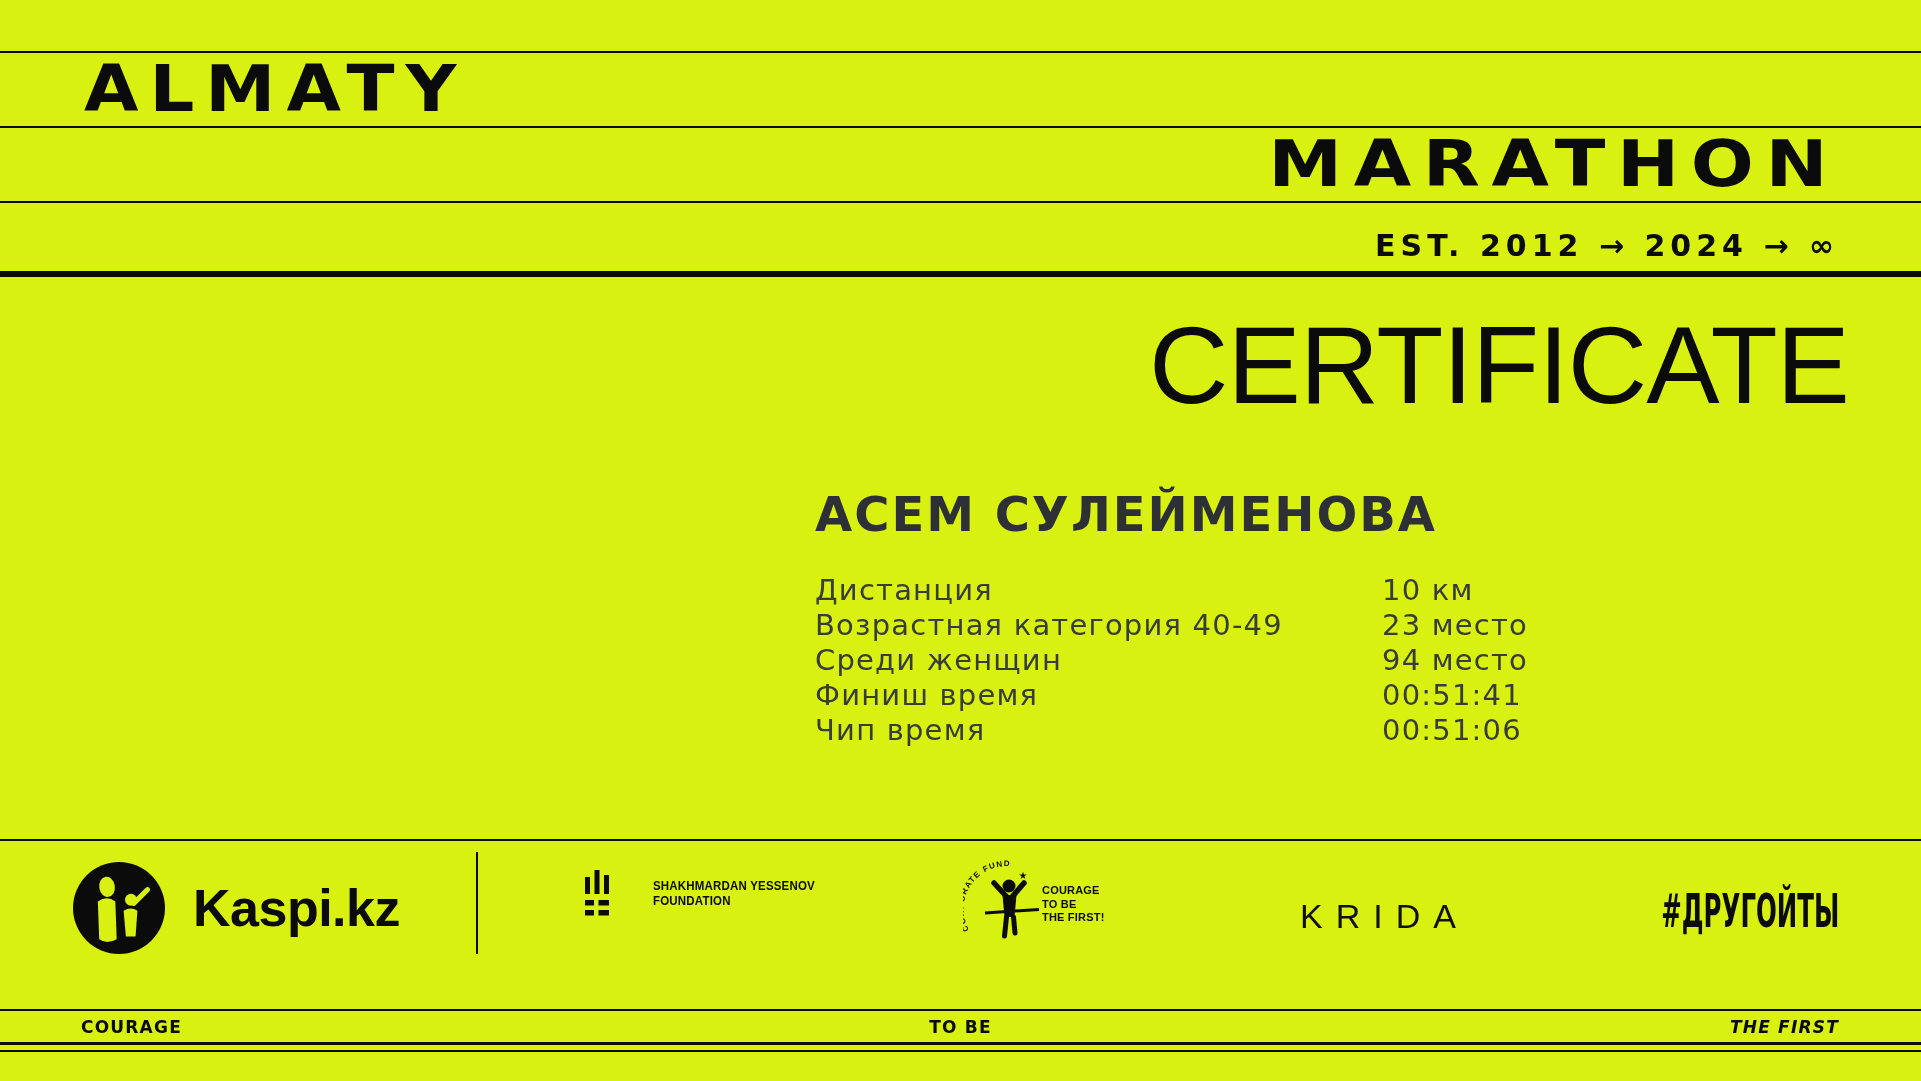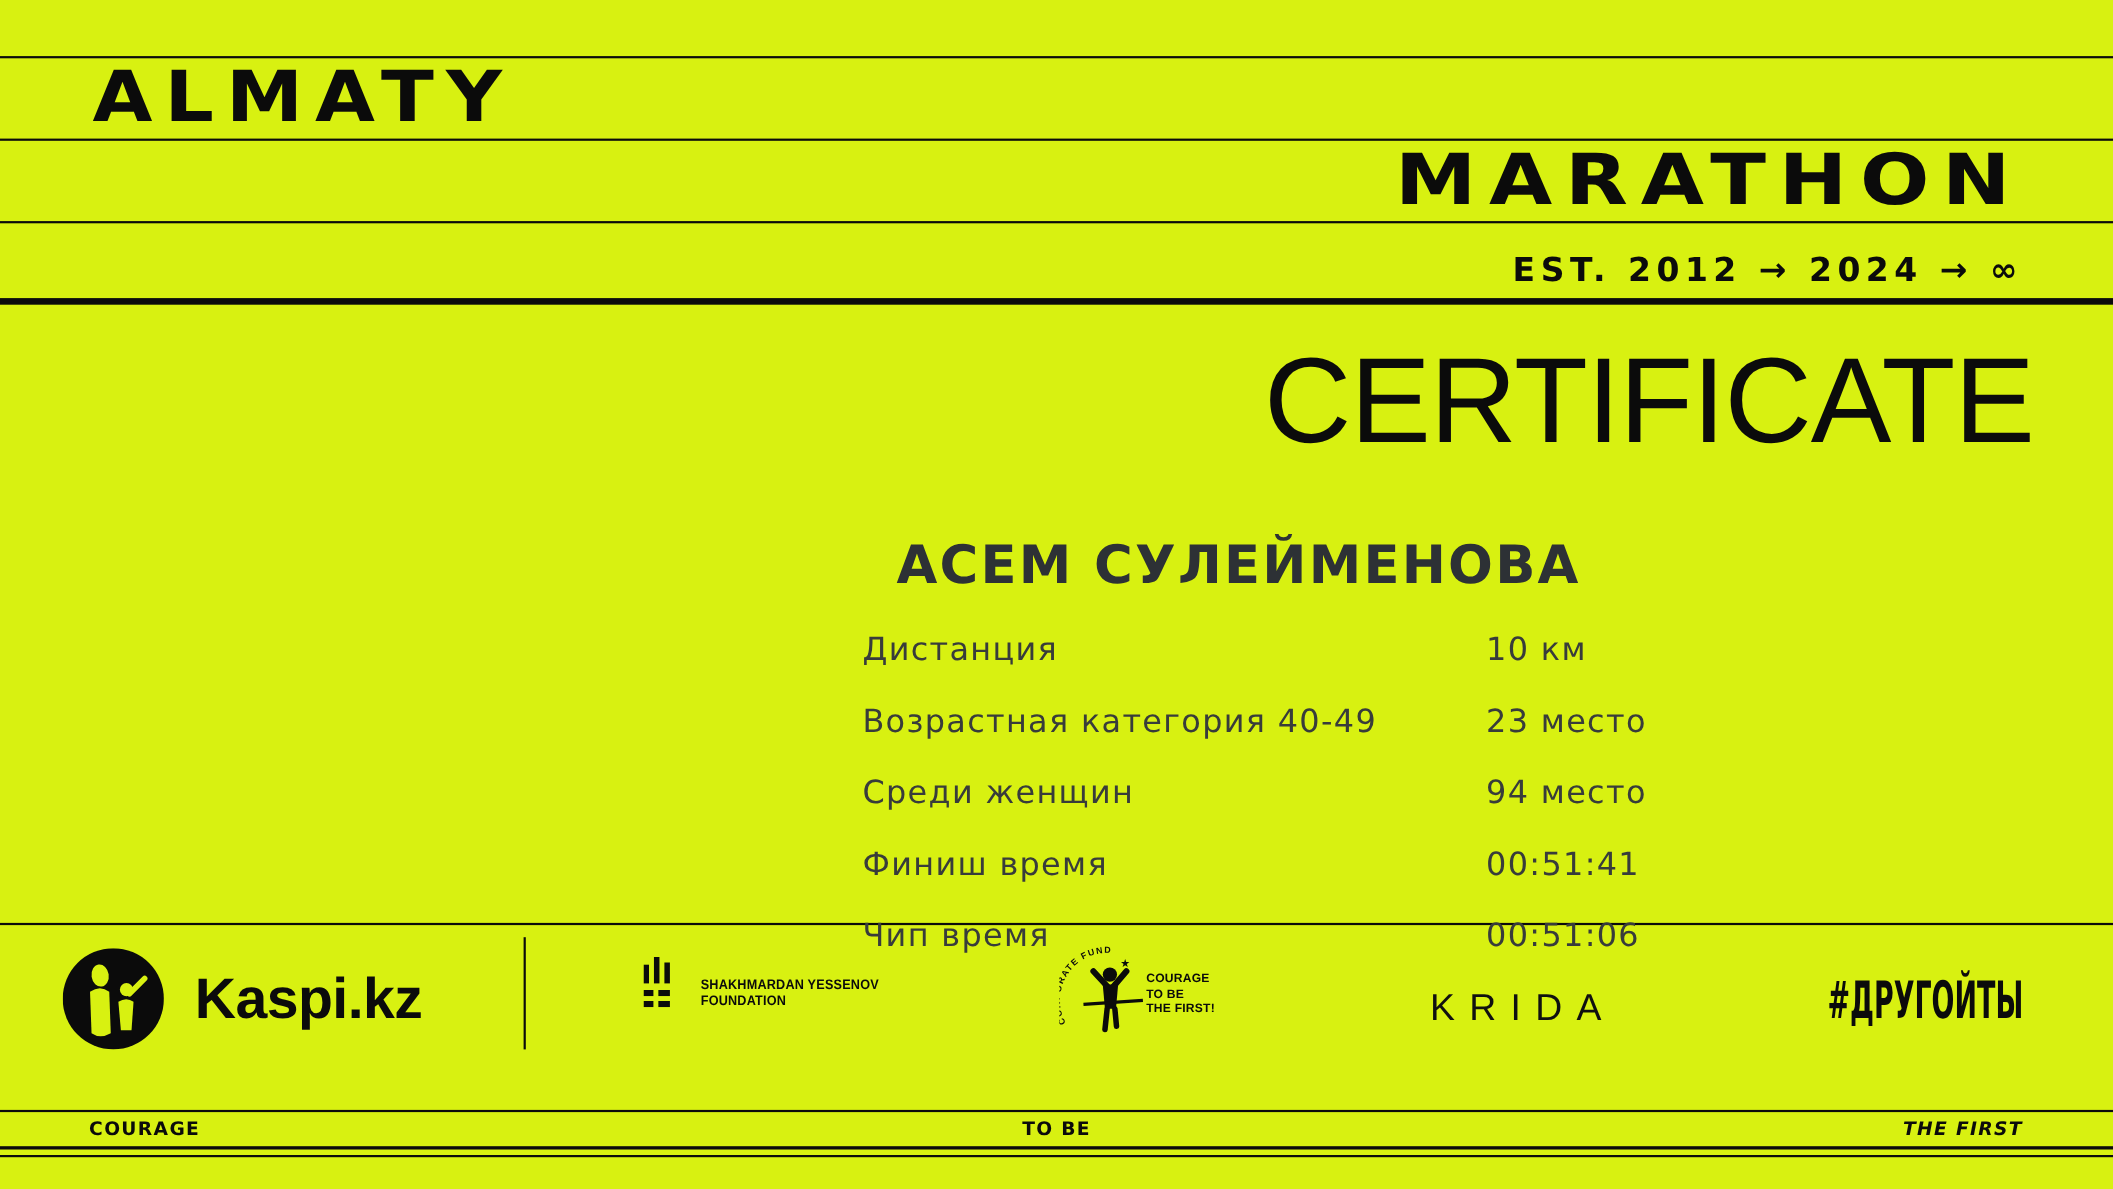--- a/index.html
+++ b/index.html
@@ -29,35 +29,35 @@
     letter-spacing:5px; transform:translateY(9px);}
 
   .certificate{right:72px; top:303px; height:122px; justify-content:flex-end;
     font-family:"Liberation Sans", sans-serif; font-weight:500; font-size:110px;
     letter-spacing:-1px; color:var(--ink);}
 
   .name{left:815px; top:484px; height:60px;
     font-family:"DejaVu Sans", sans-serif; font-weight:700; font-size:48px;
     letter-spacing:2px; color:var(--name);}
 
-  .results{position:absolute; left:784px; top:575px;
-    display:grid; grid-template-columns:567px auto; row-gap:35px;
+  .results{position:absolute; left:815px; top:575px;
+    display:grid; grid-template-columns:567px auto; row-gap:5px;
     font-family:"DejaVu Sans", sans-serif; font-weight:500; font-size:29px;
     letter-spacing:1.2px; color:var(--detail);}
   .results span{line-height:30px; white-space:nowrap;}
 
   
-  .kaspi{position:absolute; left:57px; top:862px; height:92px;
+  .kaspi{position:absolute; left:73px; top:862px; height:92px;
     display:flex; align-items:center; gap:28px;}
   .kaspi-text{font-family:"Liberation Sans", sans-serif; font-weight:700;
     font-size:52px; letter-spacing:-0.5px; color:var(--ink);}
   .vdivider{position:absolute; left:476px; top:852px; width:2px; height:102px; background:var(--ink);}
 
   .yessenov{position:absolute; left:585px; top:870px; height:50px;
-    display:flex; align-items:flex-end; gap:26px;}
+    display:flex; align-items:center; gap:42px;}
   .yessenov-text{font-family:"Liberation Sans", sans-serif; font-weight:700;
     font-size:12.5px; line-height:15px; letter-spacing:0.2px; color:var(--ink);
     transform:scaleX(0.92); transform-origin:left bottom; margin-bottom:2px; white-space:nowrap;}
 
   .fund{position:absolute; left:963px; top:856px;}
   .fund-text{position:absolute; left:1042px; top:884px;
     font-family:"Liberation Sans", sans-serif; font-weight:700; font-size:11px;
     line-height:13.5px; letter-spacing:0.2px; color:var(--ink); white-space:nowrap;}
 
   .krida{position:absolute; left:1300px; top:899px;

